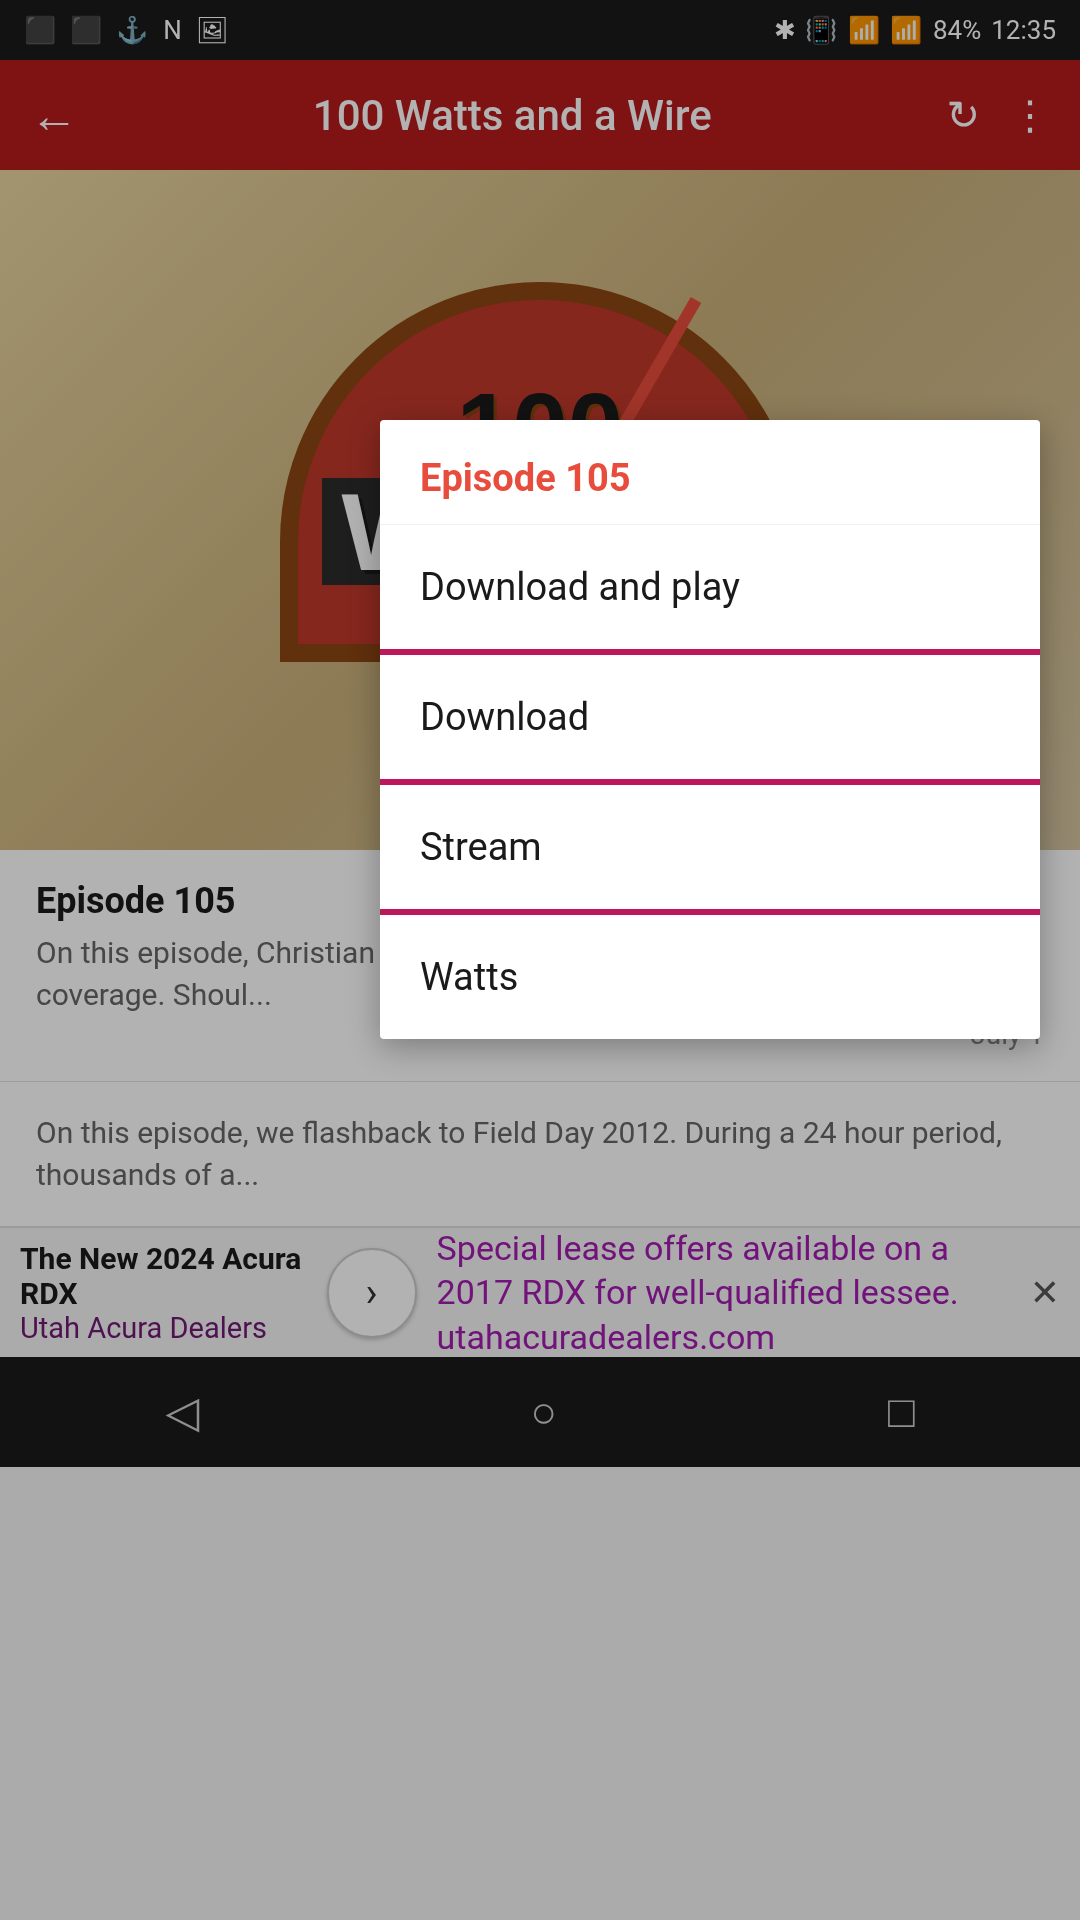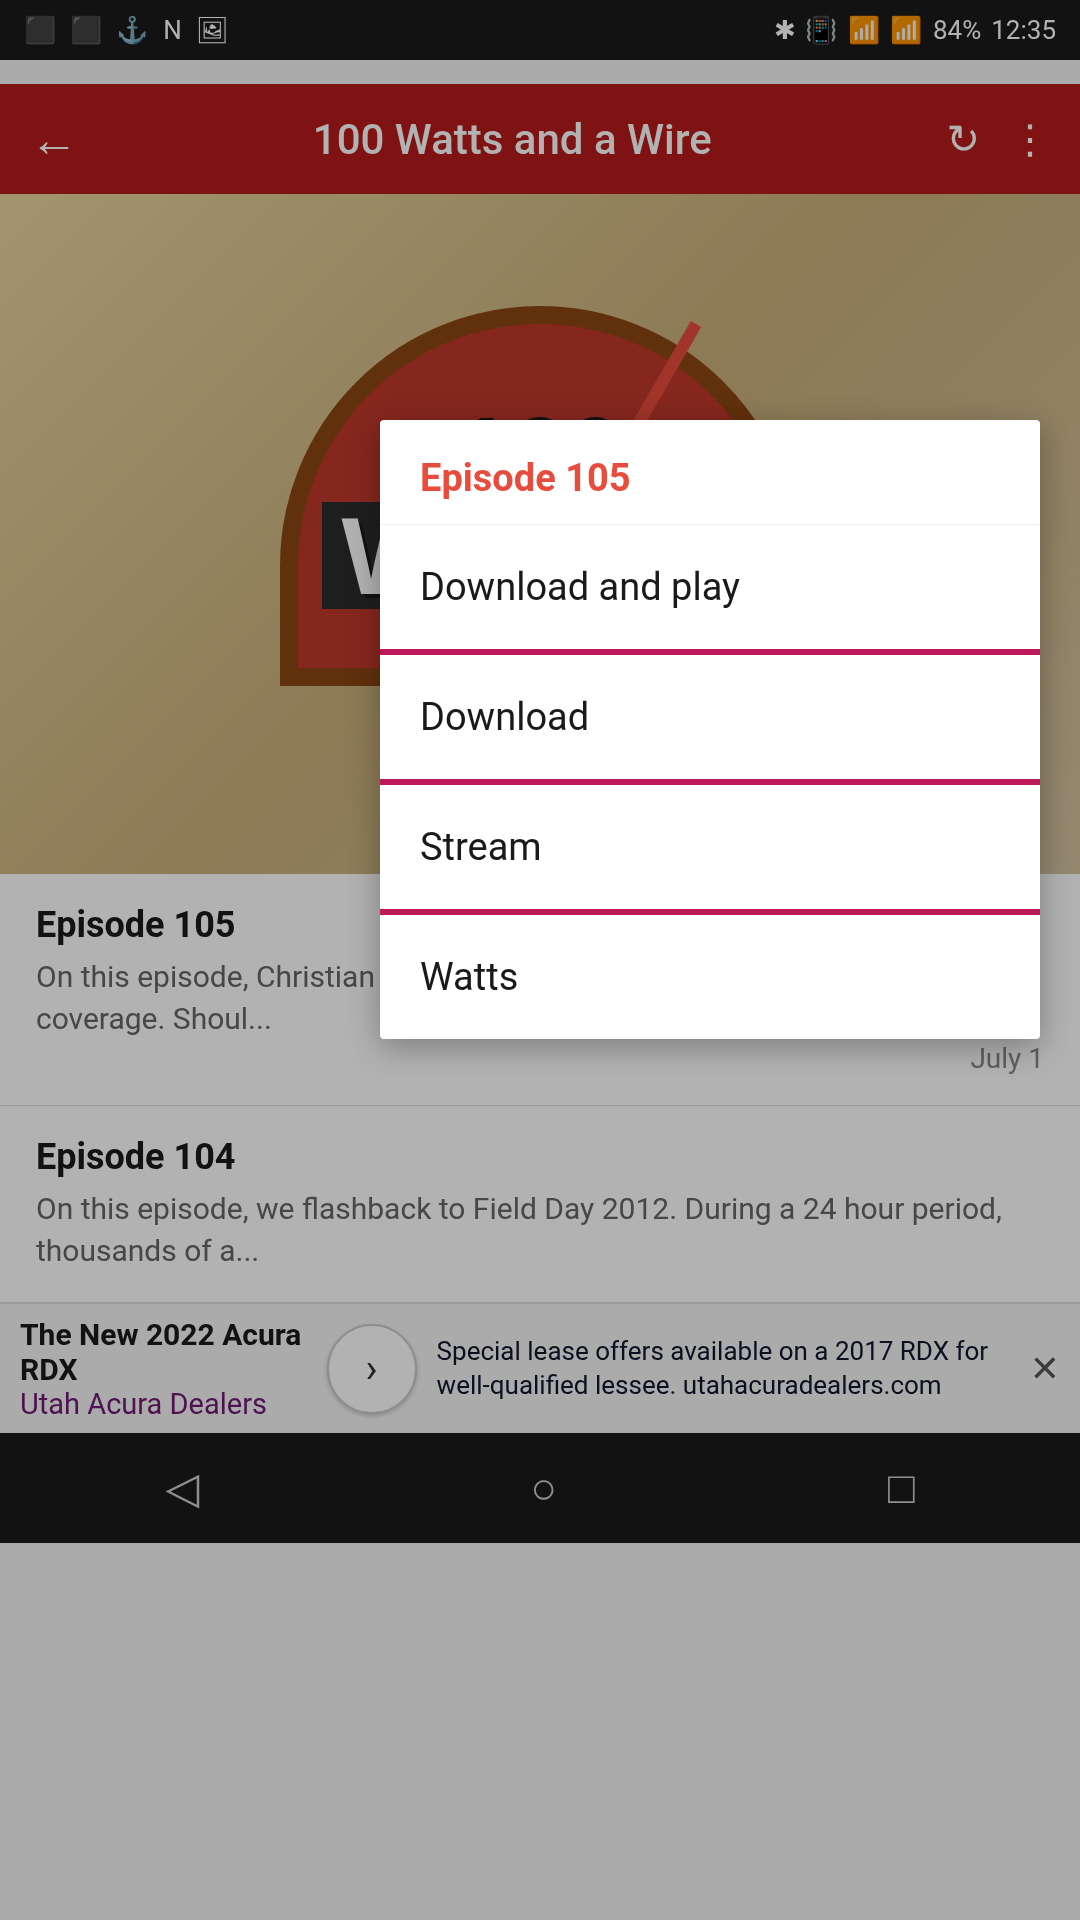--- a/index.html
+++ b/index.html
@@ -40,21 +40,20 @@
 
     
     .app-bar {
       width: 100%;
       height: 110px;
       background: #b71c1c;
       display: flex;
       align-items: center;
       padding: 0 30px;
       gap: 20px;
-      margin-top: 24px;
     }
     .app-bar-back {
       color: white;
       font-size: 48px;
       cursor: pointer;
       flex-shrink: 0;
     }
     .app-bar-title {
       color: white;
       font-size: 42px;
@@ -218,22 +217,22 @@
       align-items: center;
       justify-content: center;
       font-size: 40px;
       color: #333;
       flex-shrink: 0;
       cursor: pointer;
       box-shadow: 0 2px 4px rgba(0,0,0,0.2);
     }
     .ad-desc {
       flex: 2;
-      font-size: 26px;
-      color: #0f172a;
+      font-size: 34px;
+      color: #a21caf;
       line-height: 1.3;
     }
     .ad-close {
       font-size: 36px;
       color: #555;
       flex-shrink: 0;
     }
 
     
     .nav-bar {
@@ -340,28 +339,27 @@
   </div>
 </div>
 
 <div class="episode-list">
   <div class="episode-item">
     <div class="episode-title">Episode 105</div>
     <div class="episode-desc">On this episode, Christian explores his perception of Field Day media coverage. Shoul...</div>
     <div class="episode-date">July 1</div>
   </div>
   <div class="episode-item">
-    <div class="episode-title">Episode 104</div>
     <div class="episode-desc">On this episode, we flashback to Field Day 2012. During a 24 hour period, thousands of a...</div>
   </div>
 </div>
 
 <div class="ad-banner">
   <div class="ad-text-section">
-    <div class="ad-title">The New 2022 Acura RDX</div>
+    <div class="ad-title">The New 2024 Acura RDX</div>
     <div class="ad-subtitle">Utah Acura Dealers</div>
   </div>
   <div class="ad-arrow-btn">›</div>
   <div class="ad-desc">Special lease offers available on a 2017 RDX for well-qualified lessee. utahacuradealers.com</div>
   <span class="ad-close">✕</span>
 </div>
 
 <div class="nav-bar">
   <span class="nav-btn">◁</span>
   <span class="nav-btn">○</span>

